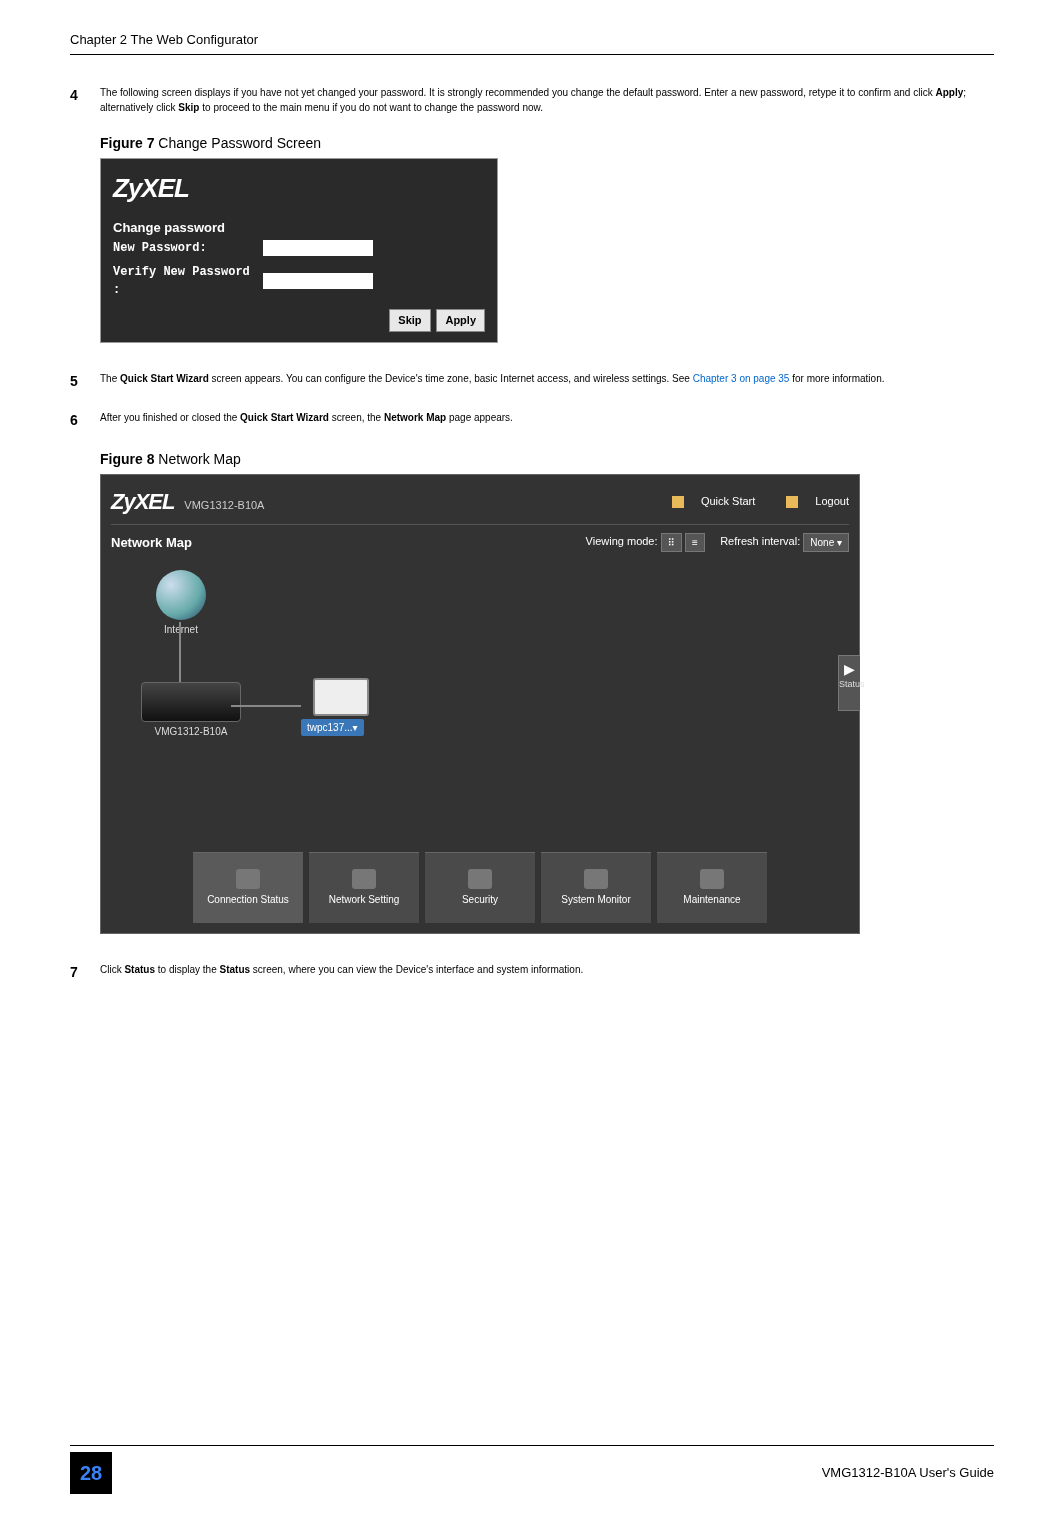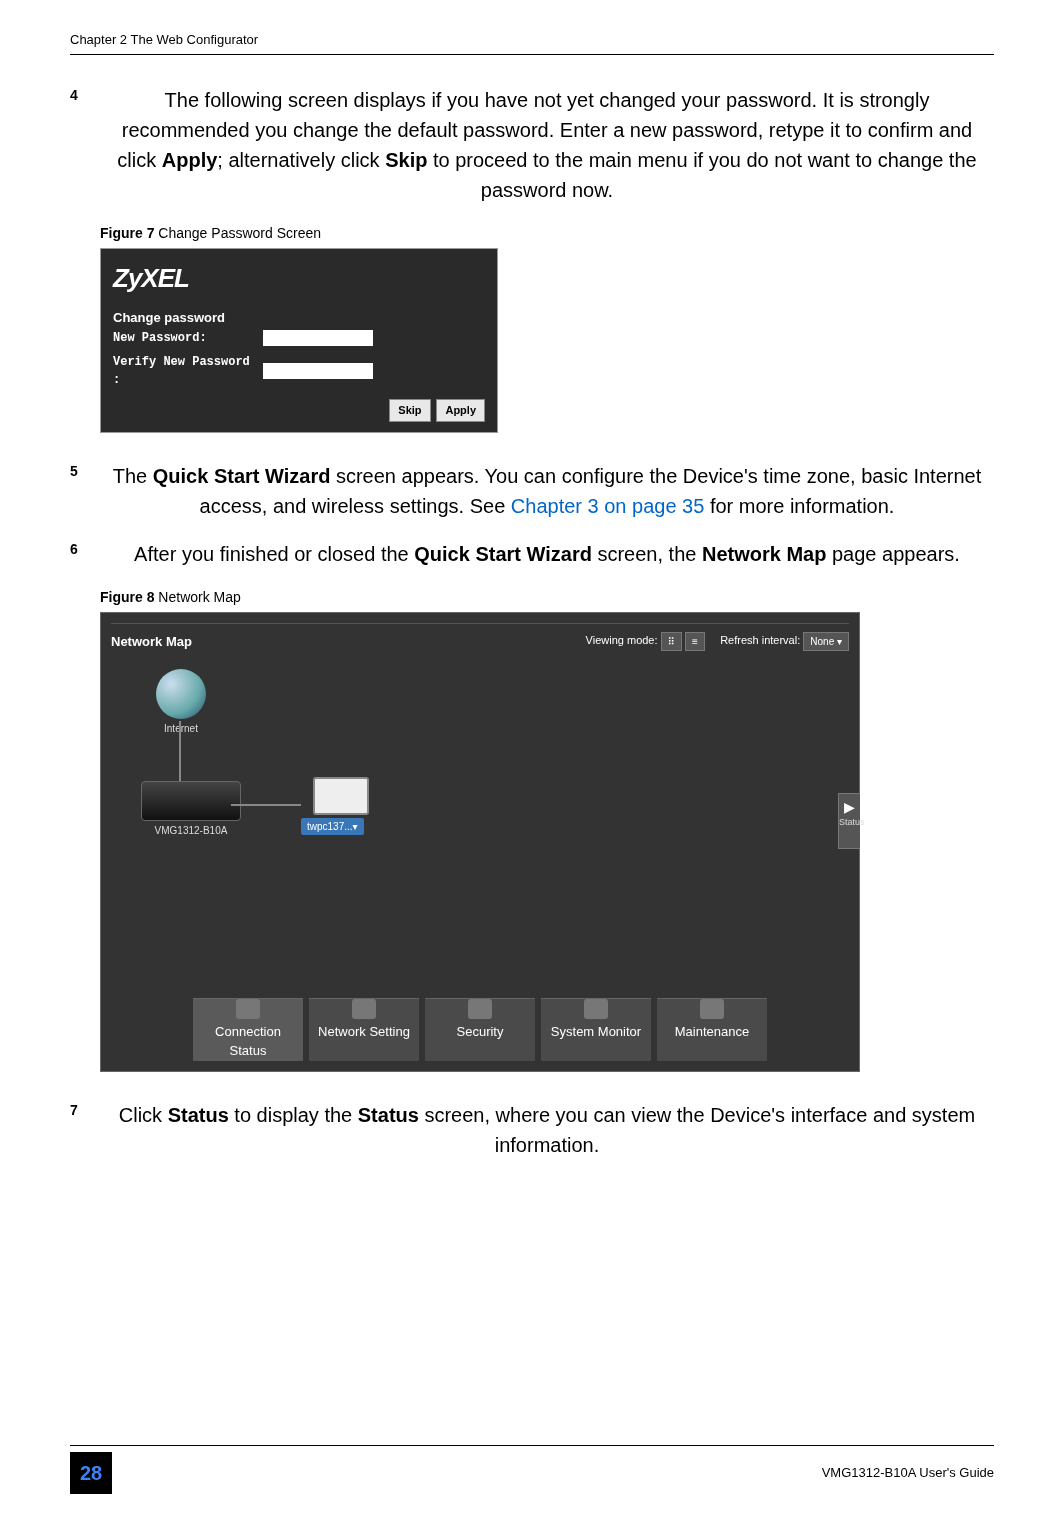--- a/index.html
+++ b/index.html
@@ -27,22 +27,21 @@
     margin-bottom: 18px;
   }
   .step-num {
     width: 30px;
     flex-shrink: 0;
     font-weight: bold;
     font-size: 14px;
   }
   .step-body {
     flex: 1;
-    font-size: 20px;
-    text-align: center;
+    font-size: 10px;
   }
   .step-body b { font-weight: bold; }
   .fig-caption {
     margin-left: 30px;
     margin-bottom: 4px;
     font-size: 14px;
   }
   .fig-caption b { font-weight: bold; }
   .link-text { color: #0066cc; }
   
@@ -287,23 +286,23 @@
     bottom: 10px;
     left: 0;
     right: 0;
     display: flex;
     justify-content: center;
     gap: 6px;
   }
   .fig8-nav-item {
     background: #4a4a4a;
     color: #fff;
-    font-size: 13px;
+    font-size: 10px;
     text-align: center;
-    padding: 0 8px;
+    padding: 16px 8px;
     border-top: 1px solid #666;
     width: 110px;
     cursor: pointer;
   }
   .fig8-nav-item.active {
     background: #5a5a5a;
   }
   .fig8-nav-icon {
     width: 24px;
     height: 20px;
@@ -380,20 +379,30 @@
     <div class="step-body">
       <span>After you finished or closed the </span><b>Quick Start Wizard</b><span> screen, the </span><b>Network Map</b><span> page appears.</span>
     </div>
   </div>
 
   <div class="fig-caption">
     <b>Figure 8</b><span>   Network Map</span>
   </div>
 
   <div class="fig8">
+    <div class="fig8-topbar">
+      <div>
+        <span class="fig8-logo">ZyXEL</span>
+        <span class="fig8-model">VMG1312-B10A</span>
+      </div>
+      <div class="fig8-toplinks">
+        <span><span class="fig8-icon"></span><span>Quick Start</span></span>
+        <span><span class="fig8-icon"></span><span>Logout</span></span>
+      </div>
+    </div>
     <div class="fig8-rule"></div>
     <div class="fig8-subhead">
       <div class="nm-title">Network Map</div>
       <div>
         <span>Viewing mode:</span>
         <span class="fig8-viewmode-box">⠿</span>
         <span class="fig8-viewmode-box">≡</span>
         &nbsp;&nbsp;&nbsp;
         <span>Refresh interval:</span>
         <span class="fig8-refresh-sel"><span>None</span> ▾</span>

